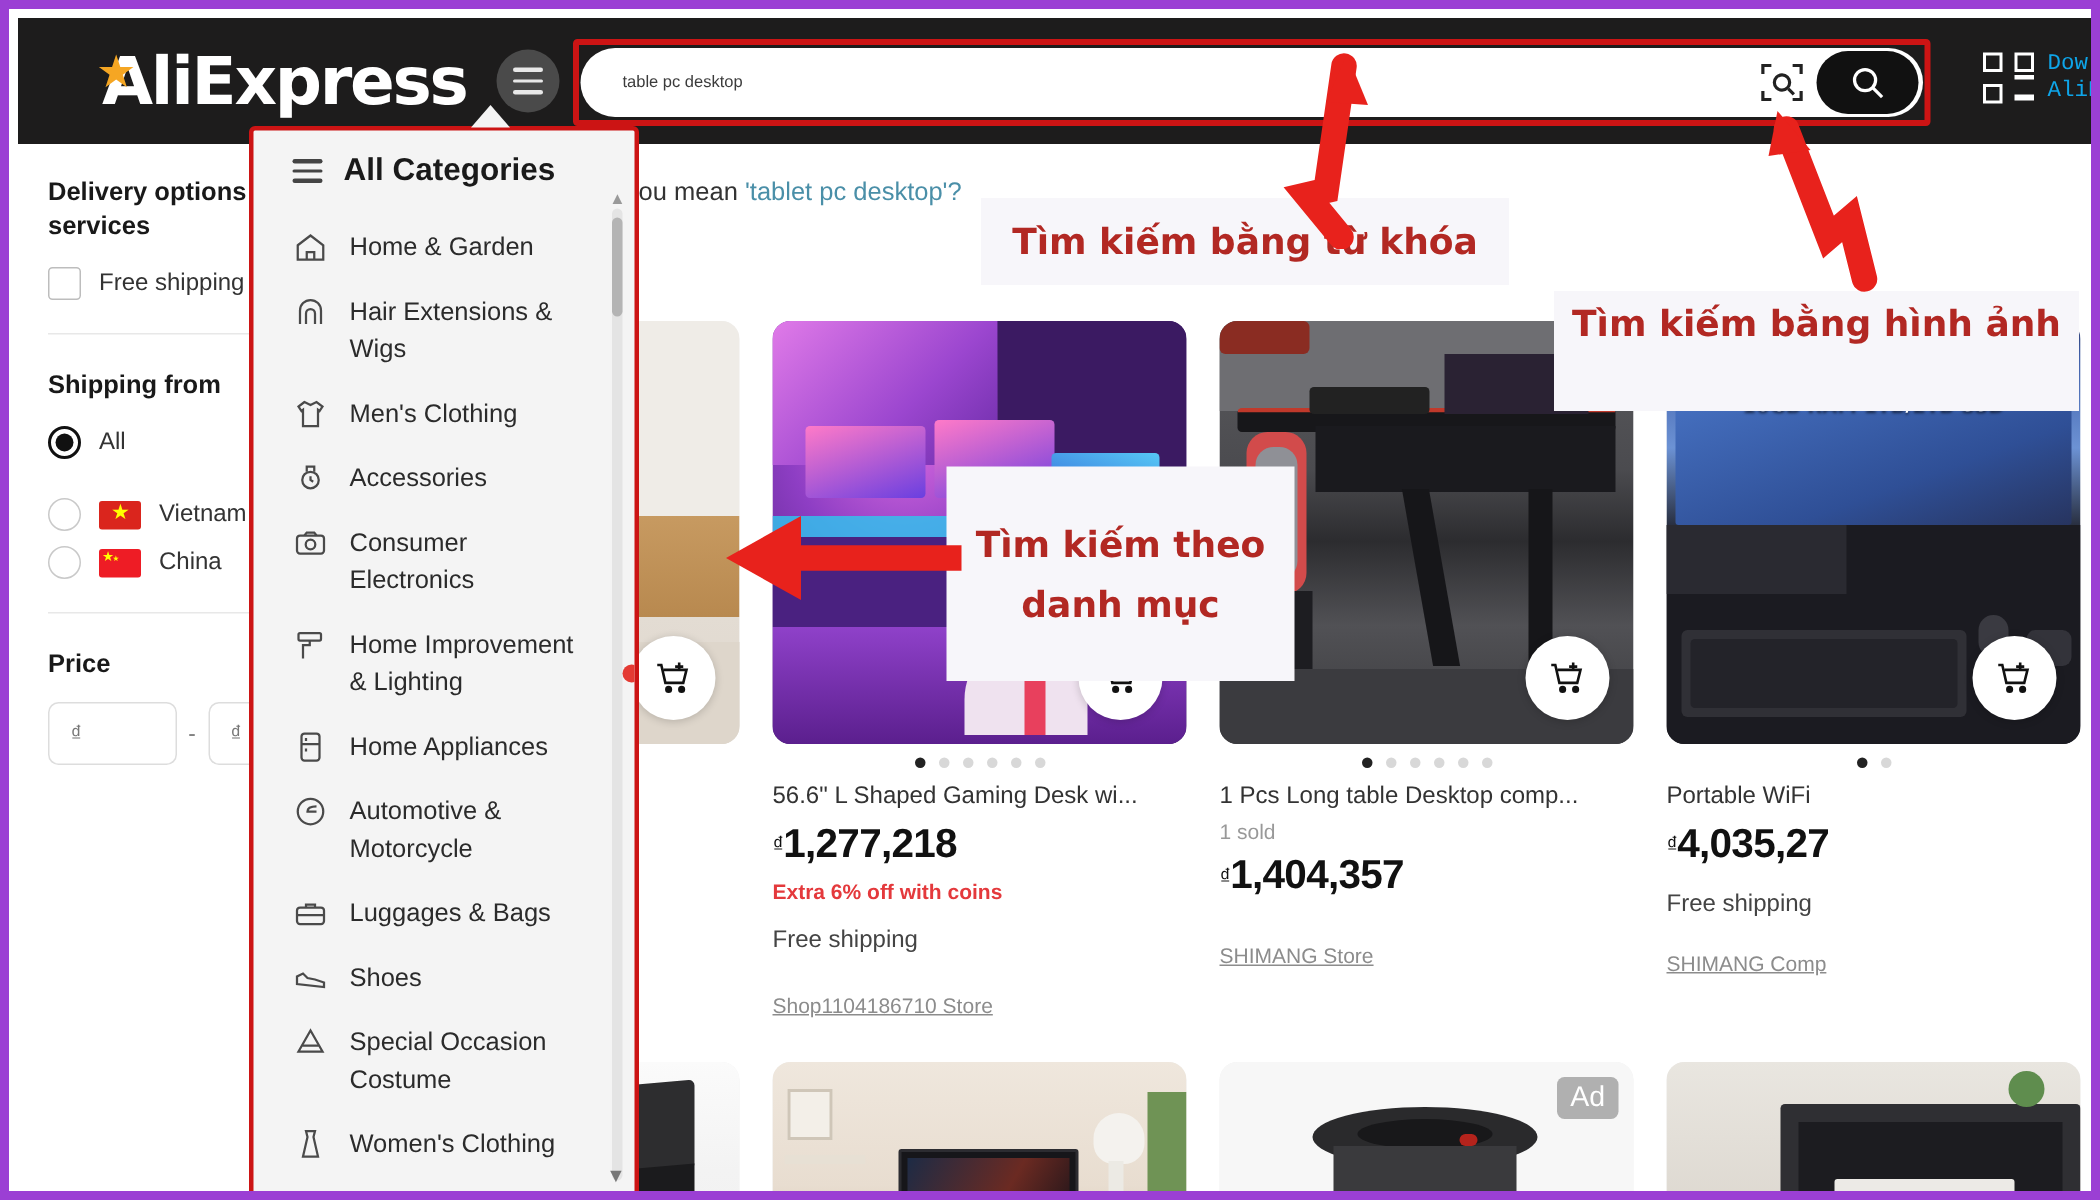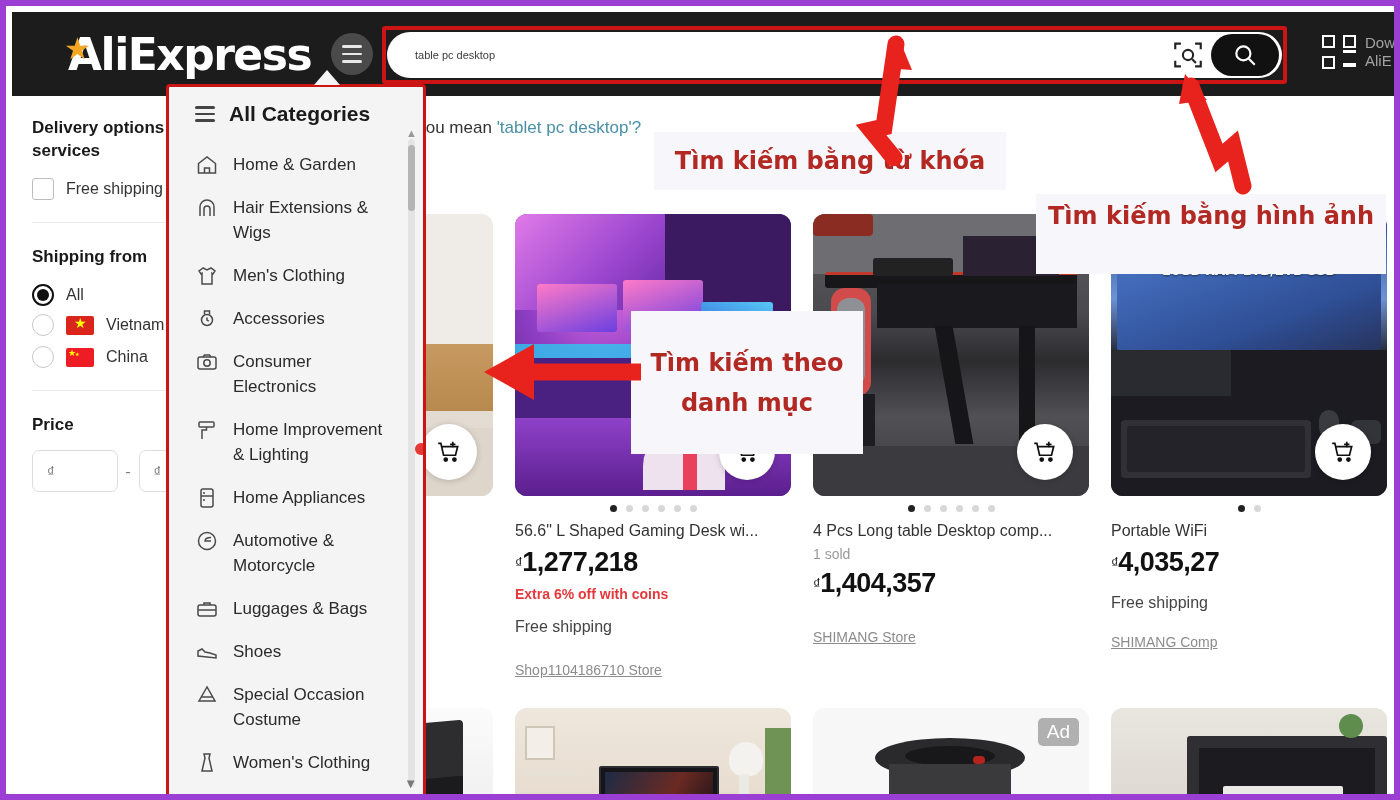--- a/index.html
+++ b/index.html
@@ -53,21 +53,21 @@
     font-family: "Liberation Sans", sans-serif;
   }
   .cam-icon { width: 34px; height: 34px; margin-right: 6px; position: relative; cursor: pointer; }
   .search-btn {
     width: 68px; height: 42px; border-radius: 21px; background: #111;
     display: flex; align-items: center; justify-content: center;
     margin-right: 3px; cursor: pointer;
   }
   .qr-block {
     position: absolute; left: 1310px; top: 22px; display: flex;
-    align-items: center; gap: 9px; color: #a3a3a3;
+    align-items: center; gap: 9px; color: #0ea5e9; font-family: Liberation Mono, monospace;
   }
   .qr-grid { width: 34px; height: 34px; position: relative; }
   .qr-grid span {
     position: absolute; border: 2.5px solid #fff; width: 13px; height: 13px;
   }
   .qr-grid span.a { left: 0; top: 0; }
   .qr-grid span.b { right: 0; top: 0; }
   .qr-grid span.c { left: 0; bottom: 0; }
   .qr-grid span.d { right: 0; bottom: 2px; width: 13px; height: 4px; border: none; background: #fff; }
   .qr-grid span.e { right: 0; top: 15px; width: 13px; height: 3px; border: none; background: #fff; }
@@ -339,21 +339,21 @@
           </div>
         </div>
         <div class="dots">
           <i class="on"></i>
             <i></i>
             <i></i>
             <i></i>
             <i></i>
             <i></i>
         </div>
-        <div class="card-title">4 Pcs Long table Desktop comp...</div>
+        <div class="card-title">1 Pcs Long table Desktop comp...</div>
         <div class="sold">1 sold</div>
         <div class="price">
           <sup>₫</sup><span>1,404,357</span>
         </div>
         <div class="freeship" style="margin-top:30px"></div>
         <div class="store" style="margin-top:12px">SHIMANG Store</div>
       </div>
 
       <div class="card">
         <div class="card-img">
@@ -435,21 +435,21 @@
       <span class="cbox"></span>
       <span class="filter-lbl">Free shipping</span>
     </div>
     <div class="hr"></div>
 
     <div class="filter-title" style="margin-top:22px">Shipping from</div>
     <div class="filter-row">
       <span class="radio on"></span>
       <span class="filter-lbl">All</span>
     </div>
-    <div class="filter-row" style="margin-top:8px">
+    <div class="filter-row" style="margin-top:26px">
       <span class="radio"></span>
       <span class="flag vn"></span>
       <span class="filter-lbl">Vietnam</span>
     </div>
     <div class="filter-row" style="margin-top:10px">
       <span class="radio"></span>
       <span class="flag cn"></span>
       <span class="filter-lbl">China</span>
     </div>
     <div class="hr"></div>

